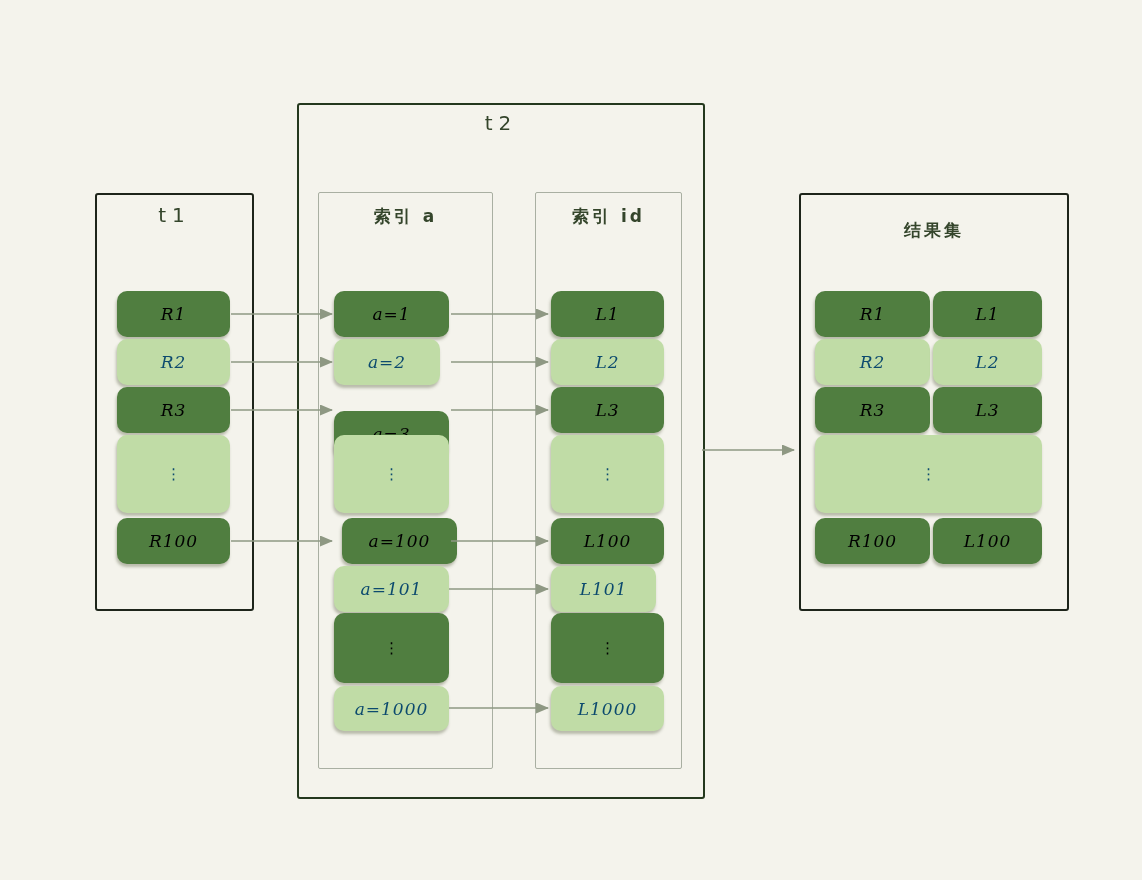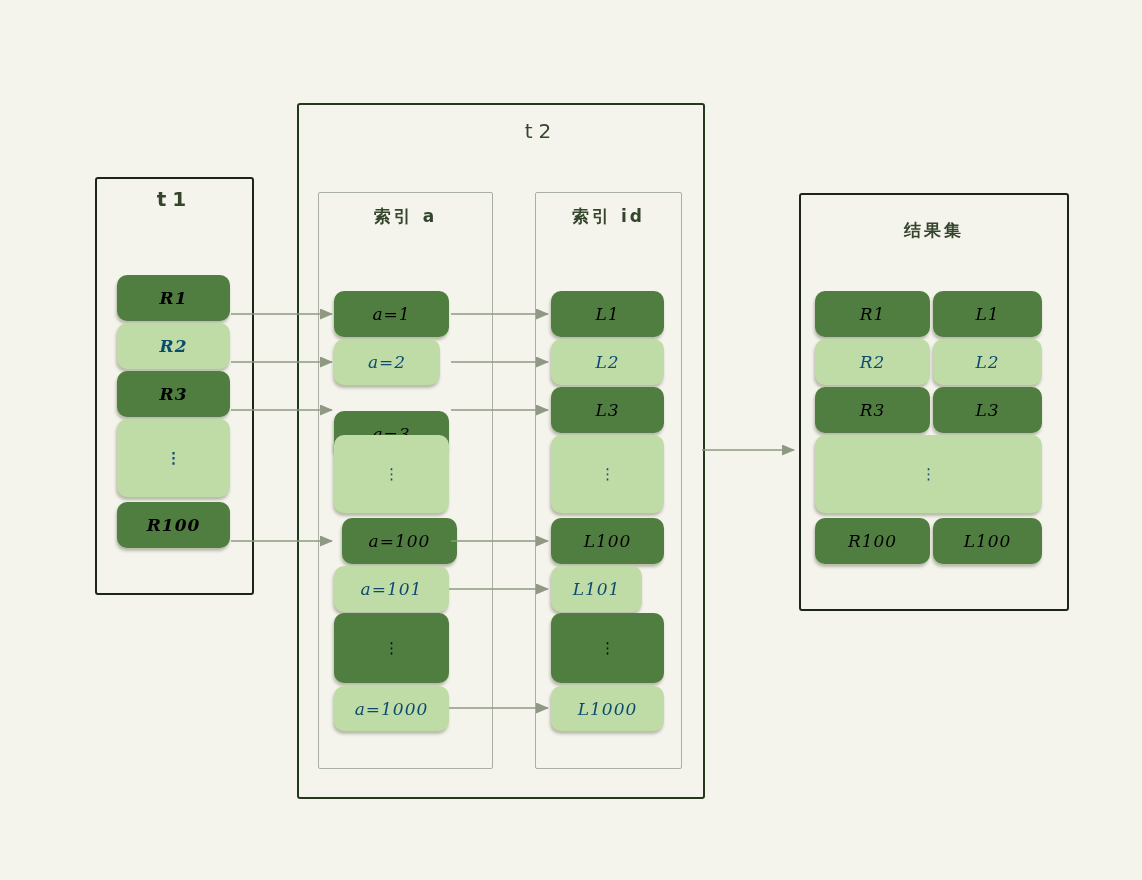--- a/index.html
+++ b/index.html
@@ -26,52 +26,52 @@
   .row[data-tone="dark"]{background:#507e40;color:#000000;}
   .row[data-tone="light"]{background:#c0dca6;color:#0c4a6e;}
   .row.dots{font-style:normal;font-size:15px;letter-spacing:0;line-height:1;}
   .arrows{position:absolute;left:0;top:0;pointer-events:none;z-index:5;}
 </style>
 </head>
 <body>
 
 <div class="stage">
 
-  <div class="outer-box box-t1" style="left:95px;top:177px;width:155px;height:414px;font-weight:bold;">
+  <div class="outer-box box-t1" style="left:95px;top:193px;width:155px;height:414px;">
     <div class="box-title" style="top:8px;">t1</div>
     <div class="row" style="left:20px;top:96px;width:113px;" data-tone="dark">R1</div>
     <div class="row" style="left:20px;top:144px;width:113px;" data-tone="light">R2</div>
     <div class="row" style="left:20px;top:192px;width:113px;" data-tone="dark">R3</div>
     <div class="row dots" style="left:20px;top:240px;width:113px;height:78px;" data-tone="light">⋮</div>
     <div class="row" style="left:20px;top:323px;width:113px;" data-tone="dark">R100</div>
   </div>
 
   <div class="outer-box box-t2" style="left:297px;top:103px;width:404px;height:692px;">
-    <div class="box-title" style="top:14px;padding-left:40px;">t2</div>
+    <div class="box-title" style="top:6px;">t2</div>
 
     <div class="inner-box" style="left:19px;top:87px;width:149px;height:575px;padding-left:24px;">
       <div class="box-title cjk" style="top:12px;">索引 a</div>
       <div class="row" style="left:15px;top:98px;width:115px;" data-tone="dark">a=1</div>
       <div class="row" style="left:15px;top:146px;width:106px;" data-tone="light">a=2</div>
       <div class="row" style="left:15px;top:194px;width:115px;margin-top:24px;" data-tone="dark">a=3</div>
       <div class="row dots" style="left:15px;top:242px;width:115px;height:78px;" data-tone="light">⋮</div>
       <div class="row" style="left:15px;top:325px;width:115px;margin-left:8px;" data-tone="dark">a=100</div>
       <div class="row" style="left:15px;top:373px;width:115px;" data-tone="light">a=101</div>
       <div class="row dots" style="left:15px;top:420px;width:115px;height:70px;" data-tone="dark">⋮</div>
       <div class="row" style="left:15px;top:493px;width:115px;height:45px;" data-tone="light">a=1000</div>
     </div>
 
     <div class="inner-box" style="left:236px;top:87px;width:145px;height:575px;">
       <div class="box-title cjk" style="top:12px;">索引 id</div>
       <div class="row" style="left:15px;top:98px;width:113px;" data-tone="dark">L1</div>
       <div class="row" style="left:15px;top:146px;width:113px;" data-tone="light">L2</div>
       <div class="row" style="left:15px;top:194px;width:113px;" data-tone="dark">L3</div>
       <div class="row dots" style="left:15px;top:242px;width:113px;height:78px;" data-tone="light">⋮</div>
       <div class="row" style="left:15px;top:325px;width:113px;" data-tone="dark">L100</div>
-      <div class="row" style="left:15px;top:373px;width:91px;" data-tone="light">L101</div>
+      <div class="row" style="left:15px;top:373px;width:105px;" data-tone="light">L101</div>
       <div class="row dots" style="left:15px;top:420px;width:113px;height:70px;" data-tone="dark">⋮</div>
       <div class="row" style="left:15px;top:493px;width:113px;height:45px;" data-tone="light">L1000</div>
     </div>
   </div>
 
   <div class="outer-box box-result" style="left:799px;top:193px;width:266px;height:414px;">
     <div class="box-title cjk" style="top:24px;">结果集</div>
 
     <div class="row" style="left:14px;top:96px;width:115px;" data-tone="dark">R1</div>
     <div class="row" style="left:132px;top:96px;width:109px;" data-tone="dark">L1</div>

